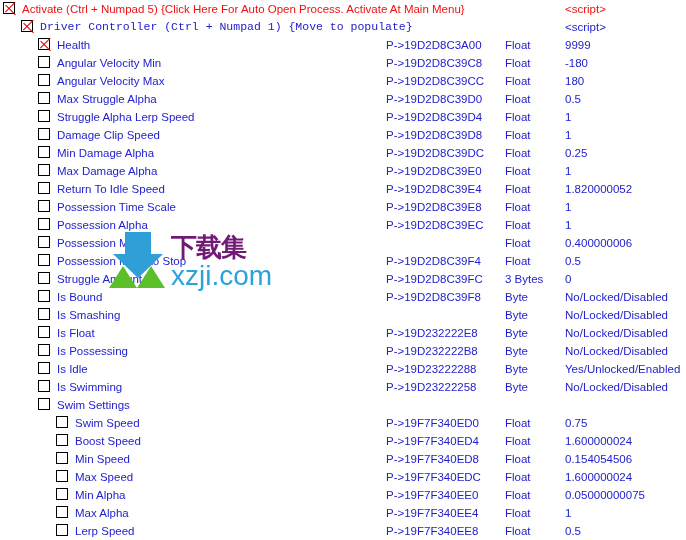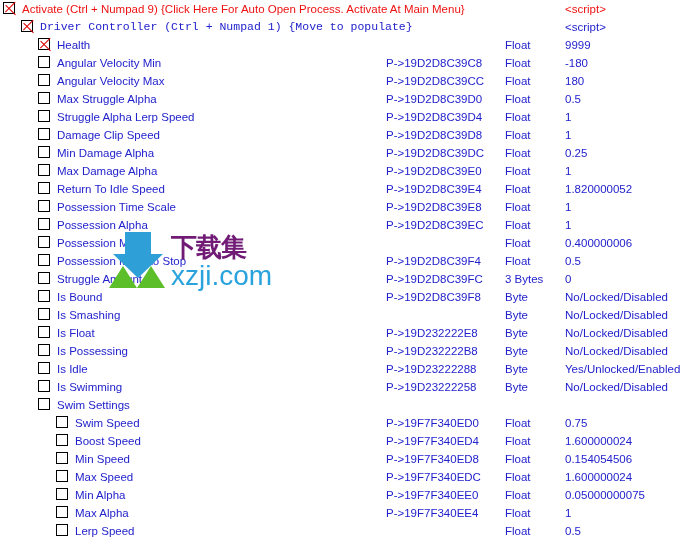--- a/index.html
+++ b/index.html
@@ -121,35 +121,36 @@
     font-family: "Liberation Sans", sans-serif;
     letter-spacing: 0px;
   }
 </style>
 </head>
 <body>
 
 <div id="tree">
     <div class="row lv0 script-red">
       <span class="cb checked"></span>
-      <span class="desc">Activate (Ctrl + Numpad 9) {Click Here For Auto Open Process. Activate At Main Menu}</span>
+      <span class="desc">Activate (Ctrl + Numpad 5) {Click Here For Auto Open Process. Activate At Main Menu}</span>
       <span class="addr"></span>
       <span class="type"></span>
       <span class="value">&lt;script&gt;</span>
     </div>
     <div class="row lv1">
       <span class="cb checked"></span>
       <span class="desc">Driver Controller (Ctrl + Numpad 1) {Move to populate}</span>
       <span class="addr"></span>
       <span class="type"></span>
       <span class="value">&lt;script&gt;</span>
     </div>
     <div class="row lv2">
       <span class="cb checked"></span>
       <span class="desc">Health</span>
+      <span class="addr">P-&gt;19D2D8C3A00</span>
       <span class="type">Float</span>
       <span class="value">9999</span>
     </div>
     <div class="row lv2">
       <span class="cb"></span>
       <span class="desc">Angular Velocity Min</span>
       <span class="addr">P-&gt;19D2D8C39C8</span>
       <span class="type">Float</span>
       <span class="value">-180</span>
     </div>
@@ -322,20 +323,21 @@
     <div class="row lv3">
       <span class="cb"></span>
       <span class="desc">Max Alpha</span>
       <span class="addr">P-&gt;19F7F340EE4</span>
       <span class="type">Float</span>
       <span class="value">1</span>
     </div>
     <div class="row lv3">
       <span class="cb"></span>
       <span class="desc">Lerp Speed</span>
+      <span class="addr">P-&gt;19F7F340EE8</span>
       <span class="type">Float</span>
       <span class="value">0.5</span>
     </div>
   </div>
 
 <div id="watermark">
   <svg width="70" height="58" viewBox="0 0 70 58">
     <polygon points="22,0 48,0 48,22 60,22 35,46 10,22 22,22" fill="#2f9fd8"></polygon>
     <polygon points="6,56 20,34 34,56" fill="#5cbf2a"></polygon>
     <polygon points="34,56 48,34 62,56" fill="#5cbf2a"></polygon>

